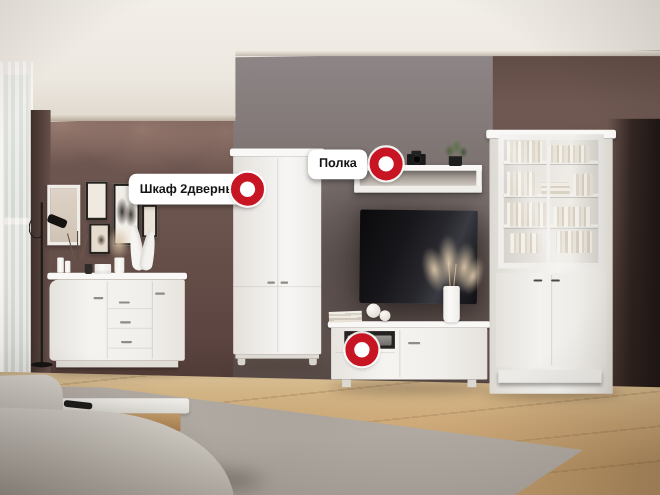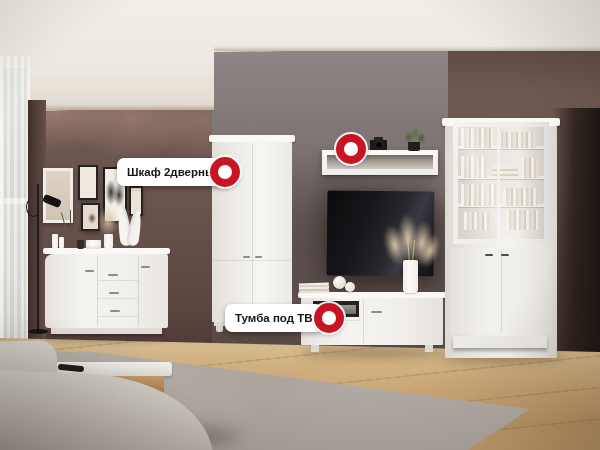--- a/index.html
+++ b/index.html
@@ -385,17 +385,17 @@
   <div id="table-base"></div>
   <div id="sofa-shadow"></div>
   <div id="sofa-arm"></div>
   <div id="sofa-seat"></div>
 
   <div id="vignette"></div>
 
   <div class="pill" id="lbl-wardrobe">Шкаф 2дверный</div>
   <div class="hotspot" id="hs-wardrobe"></div>
 
+  <div class="pill" id="lbl-shelf">Полка</div>
   <div class="hotspot" id="hs-shelf"></div>
 
-  <div class="pill" id="lbl-tvstand">Тумба под ТВ</div>
   <div class="hotspot" id="hs-tvstand"></div>
 </div>
 
 </body></html>

